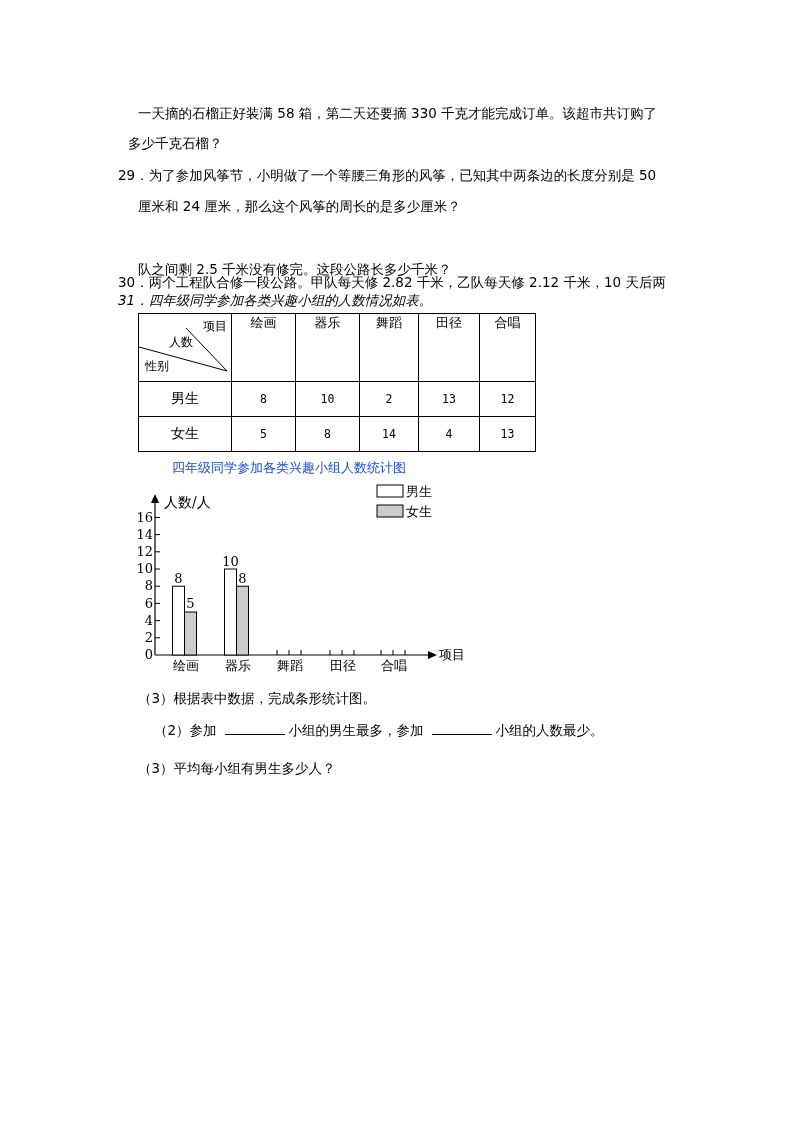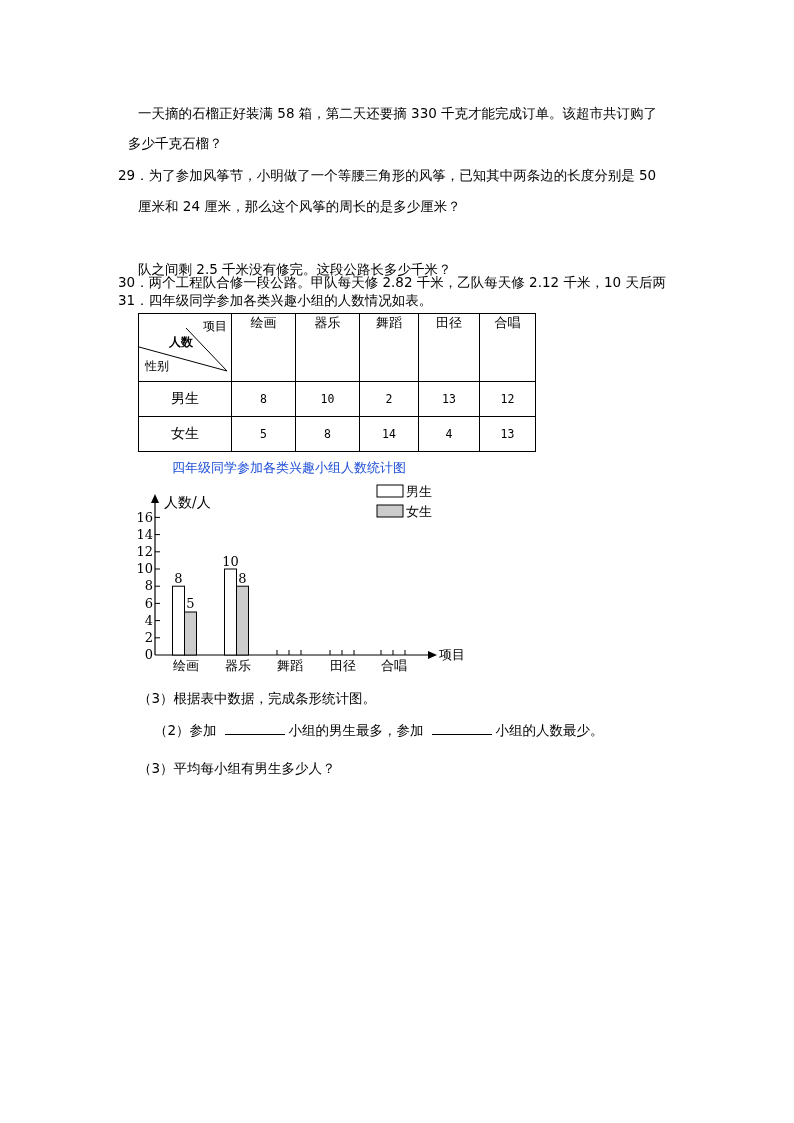--- a/index.html
+++ b/index.html
@@ -24,32 +24,32 @@
 
 <div class="line" style="left:138px; top:104px;">一天摘的石榴正好装满 58 箱，第二天还要摘 330 千克才能完成订单。该超市共订购了</div>
 <div class="line" style="left:128px; top:134px;">多少千克石榴？</div>
 
 <div class="line" style="left:118px; top:166px;">29．为了参加风筝节，小明做了一个等腰三角形的风筝，已知其中两条边的长度分别是 50</div>
 <div class="line" style="left:138px; top:197px;text-align:right;">厘米和 24 厘米，那么这个风筝的周长的是多少厘米？</div>
 
 <div class="line" style="left:118px; top:229px;margin-top:44px;">30．两个工程队合修一段公路。甲队每天修 2.82 千米，乙队每天修 2.12 千米，10 天后两</div>
 <div class="line" style="left:138px; top:260px;">队之间剩 2.5 千米没有修完。这段公路长多少千米？</div>
 
-<div class="line" style="left:118px; top:291px;">31．四年级同学参加各类兴趣小组的人数情况如表。</div>
+<div class="line" style="left:118px; top:291px;font-style:italic;">31．四年级同学参加各类兴趣小组的人数情况如表。</div>
 
 <table class="data">
   <tbody>
       <tr class="hdr-row">
     <td class="diag">
       <svg width="92" height="67">
         <line x1="0" y1="33" x2="88" y2="57" stroke="#000" stroke-width="1"></line>
         <line x1="47" y1="14" x2="88" y2="57" stroke="#000" stroke-width="1"></line>
       </svg>
       <span style="left:64px; top:4px;">项目</span>
-      <span style="left:30px; top:20px;font-weight:bold;">人数</span>
+      <span style="left:30px; top:20px;">人数</span>
       <span style="left:6px; top:44px;">性别</span>
     </td>
     <td style="width:63px;">绘画</td>
     <td style="width:63px;">器乐</td>
     <td style="width:58px;">舞蹈</td>
     <td style="width:60px;">田径</td>
     <td style="width:55px;">合唱</td>
   </tr>
   <tr class="row">
     <td style="font-size:14px;">男生</td>

